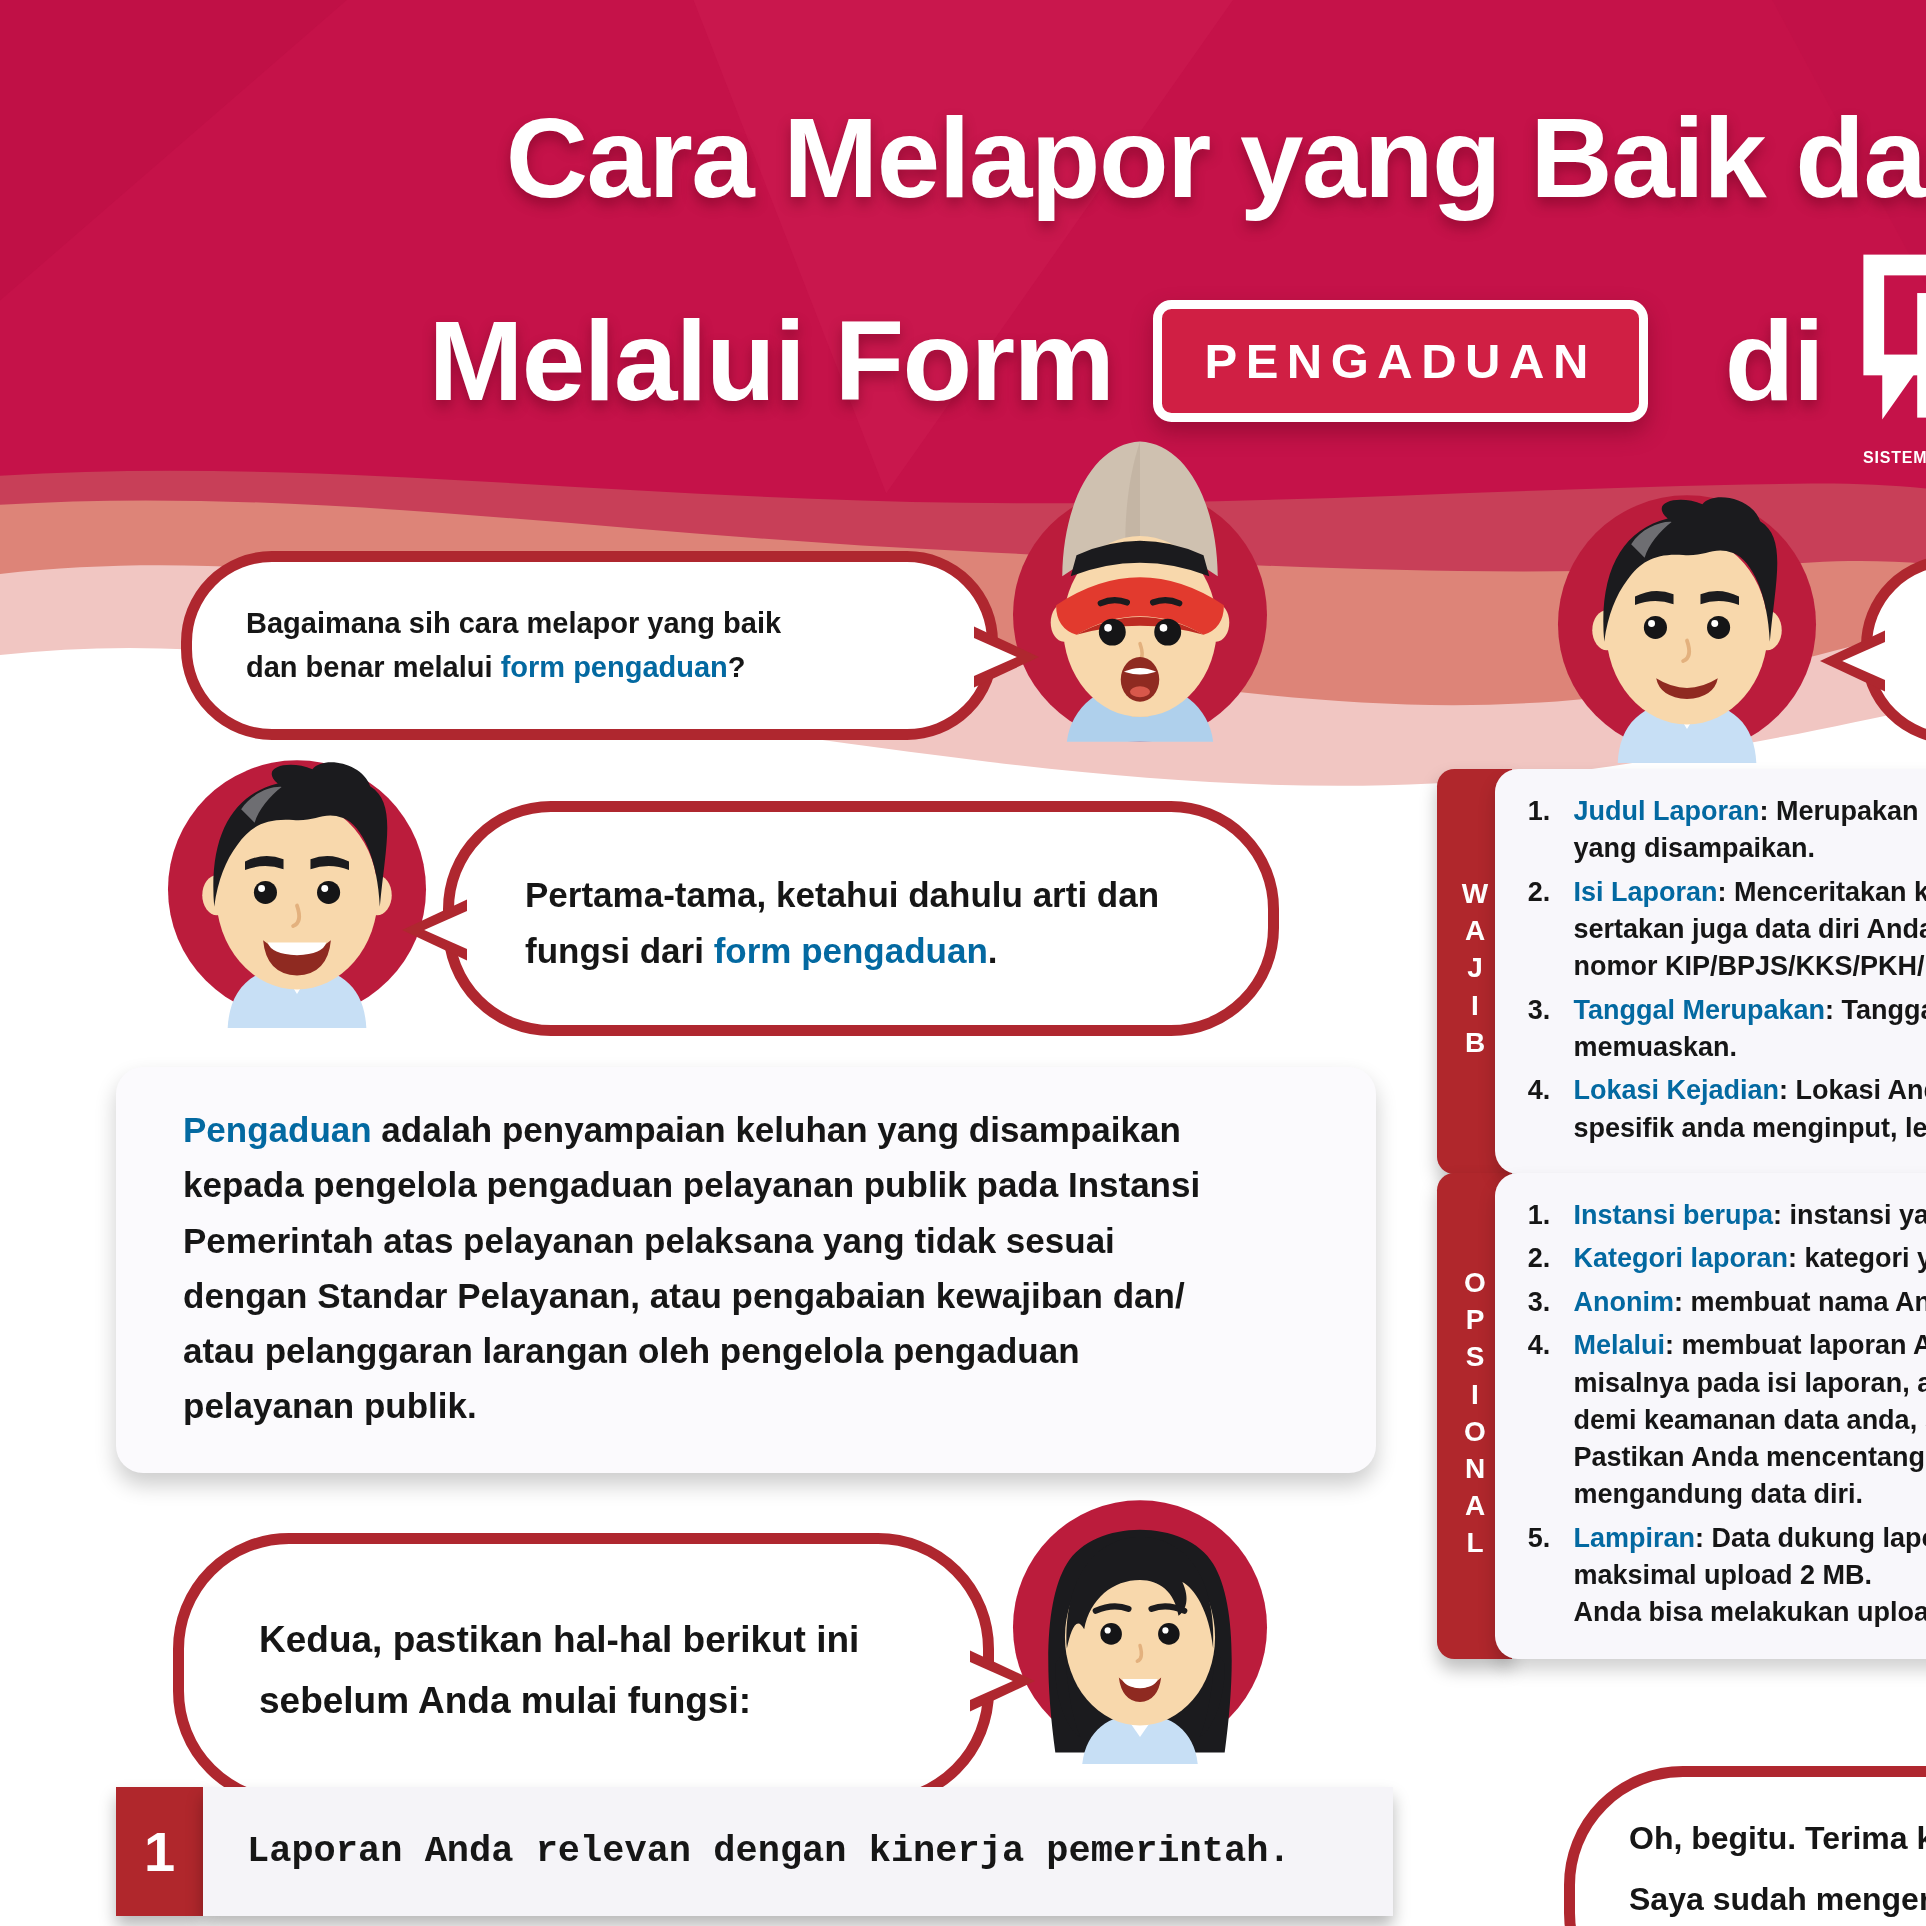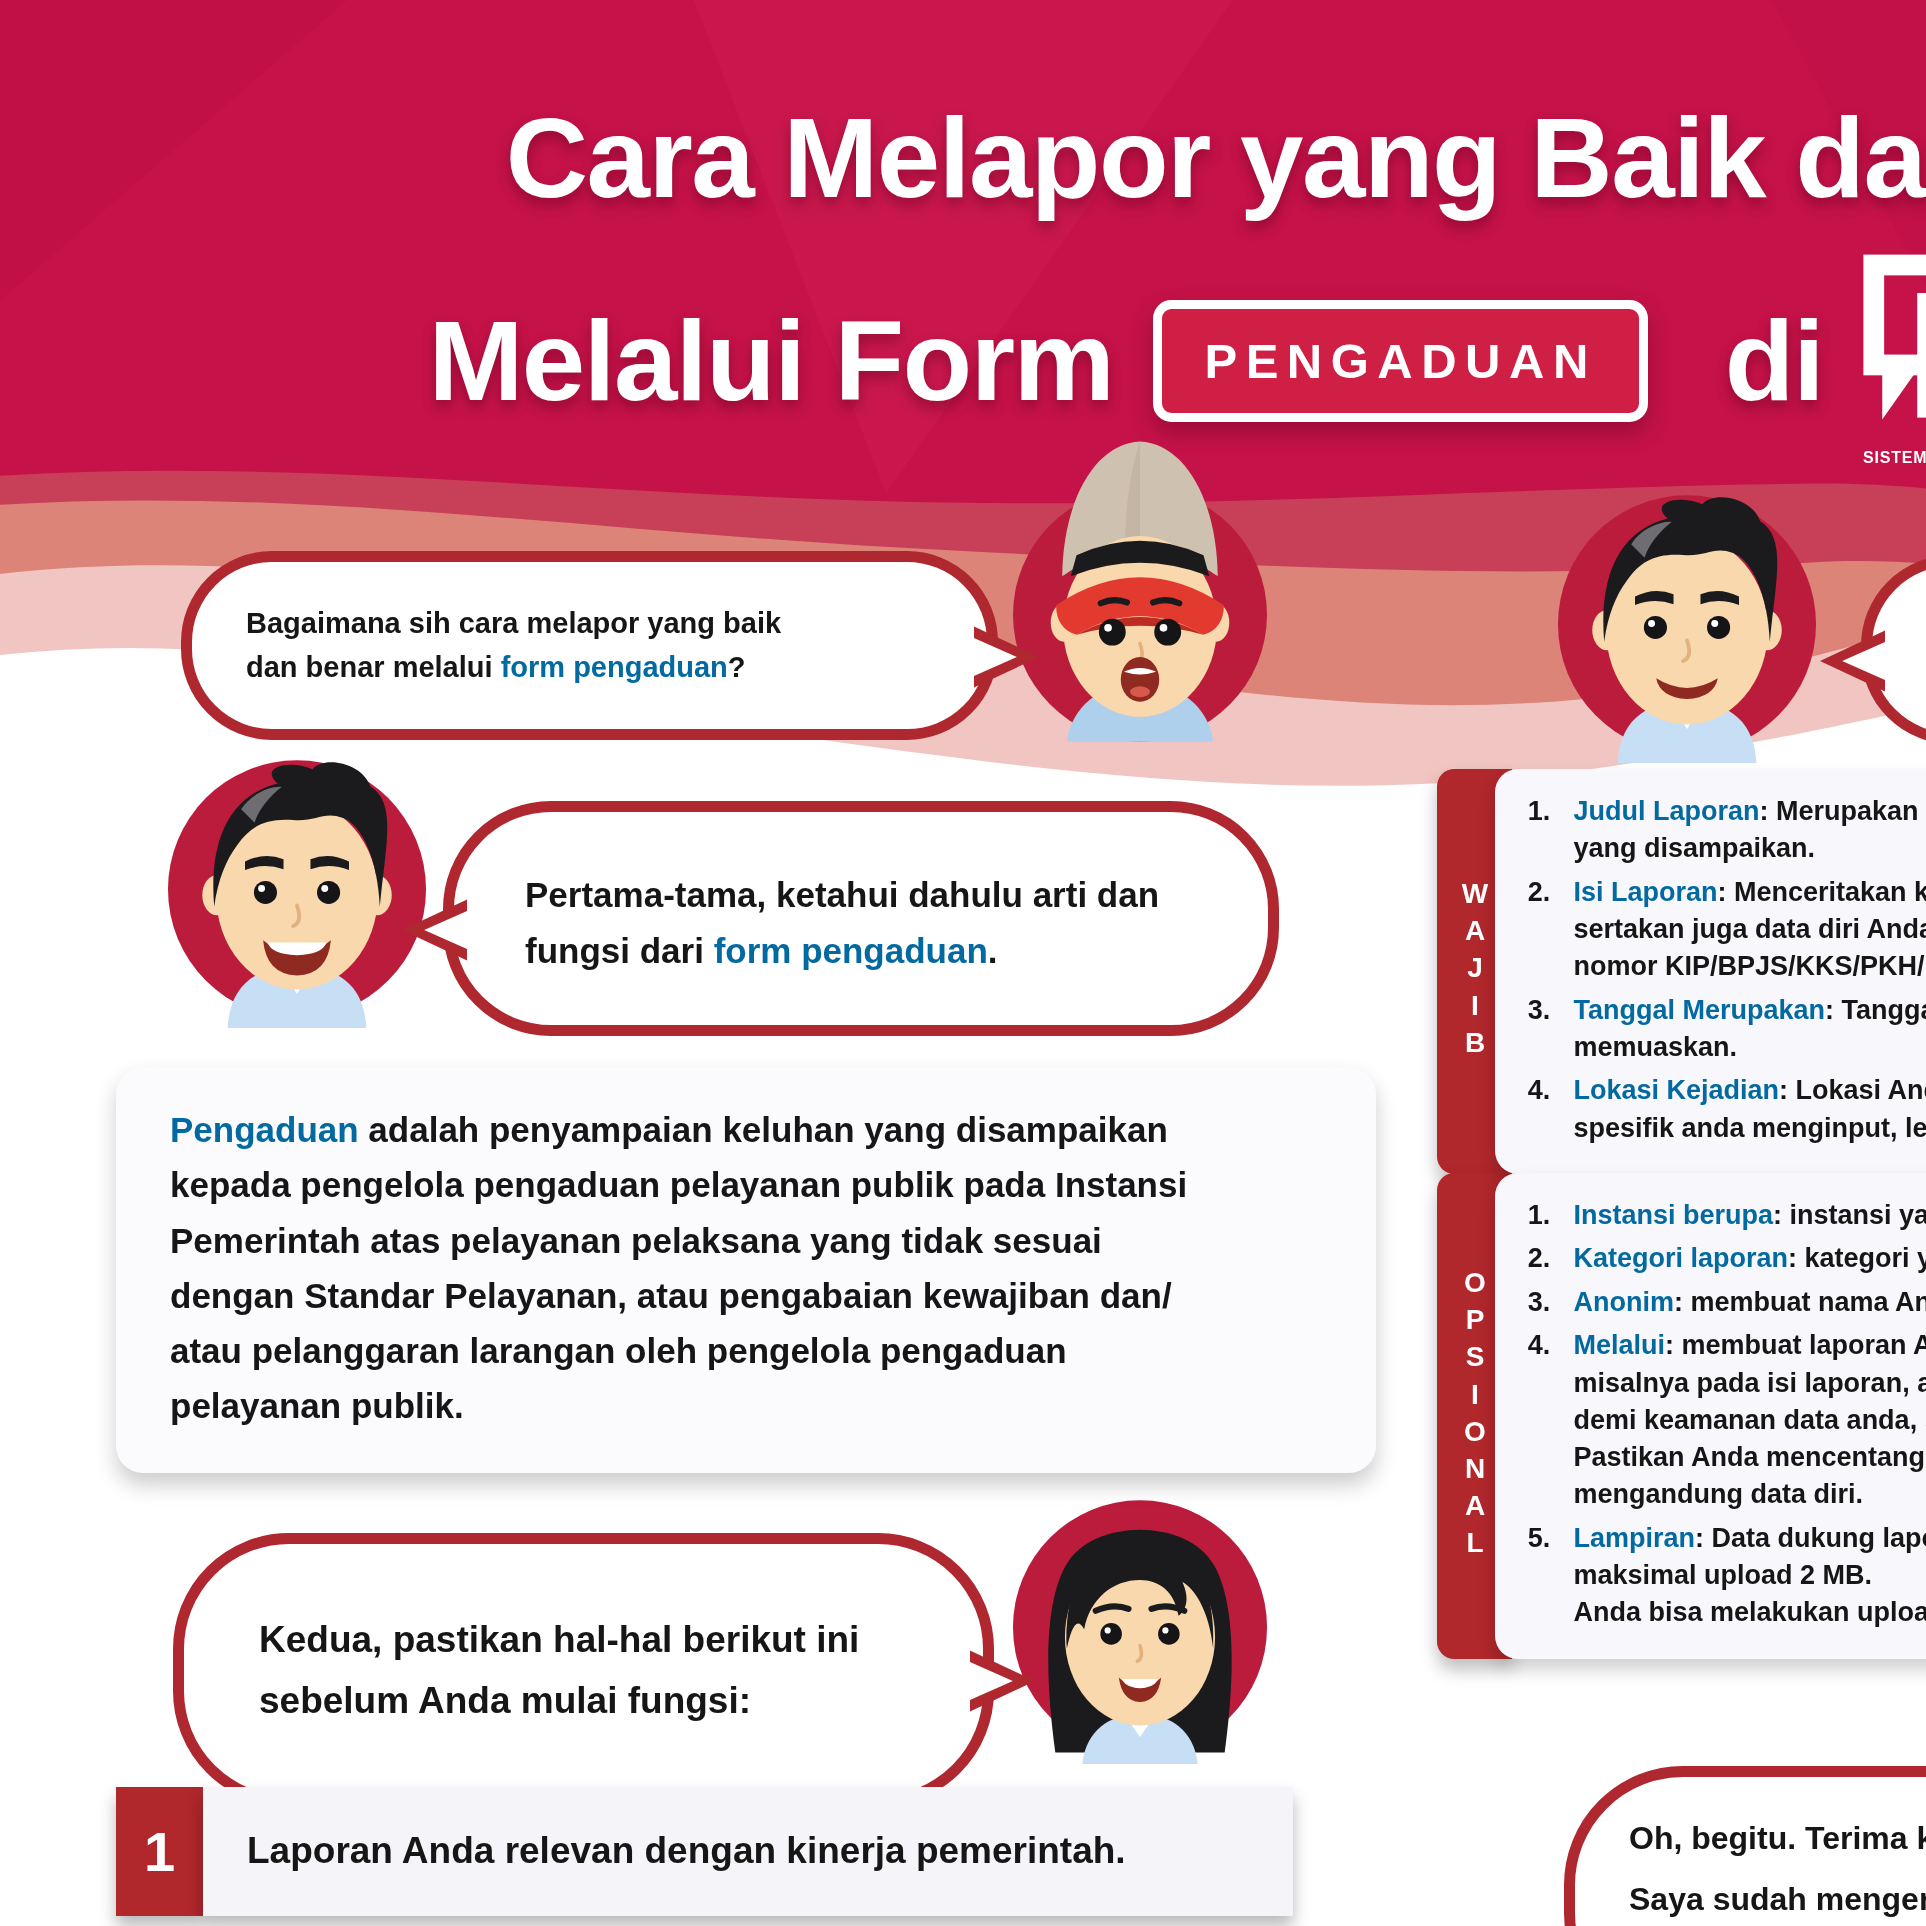--- a/index.html
+++ b/index.html
@@ -48,34 +48,35 @@
   #bubble-q2{left:173px;top:1533px;width:821px;height:274px;border-radius:116px;padding:0 39px 0 75px;font-size:37px;line-height:1.65;}
   #bubble-q3{left:1861px;top:555px;width:786px;height:189px;border-radius:91px;padding:0 35px;font-size:35px;text-align:center;}
   #bubble-thanks{left:1564px;top:1766px;width:778px;height:266px;border-radius:119px;padding:0 39px 0 54px;font-size:32px;line-height:1.9;}
 
   
   .def-card{
     position:absolute; left:116px; top:1067px; width:1260px;
     background:#FBFAFD; border-radius:27px; padding:35px 58px 39px 54px;
     font-size:35px; line-height:1.58; box-shadow:0 11.6px 21px rgba(0,0,0,.2);
   }
-  .def-card .btxt{white-space:pre-line;}
+  .def-card .btxt{white-space:pre-line;margin-left:13px;}
 
   
   .check-row{position:absolute;left:116px;display:flex;align-items:stretch;}
   .check-num{
     width:87px; flex:none; background:#B0272C; color:#fff;
     display:flex;align-items:center;justify-content:center;
     font-size:56px; box-shadow:0 10px 15.4px rgba(0,0,0,.28);
   }
   .check-card{
-    width:1090px; background:#F5F4F8;
+    width:1190px; background:#F5F4F8;
     display:flex; align-items:center; padding:0 23px 0 44px;
     font-size:37px; line-height:1.42; box-shadow:0 10px 15.4px rgba(0,0,0,.28);
     white-space:pre-line;
+    font-family:Liberation Mono, monospace;
   }
   #row-1{top:1787px;height:129px;}
 
   
   .panel{position:absolute;left:1437px;width:1310px;display:flex;align-items:stretch;}
   .panel-tab{
     width:75px; flex:none; background:#B0272C; border-radius:17.3px 0 0 17.3px;
     display:flex;align-items:center;justify-content:center;
     box-shadow:0 10.8px 17.3px rgba(0,0,0,.25);
   }

